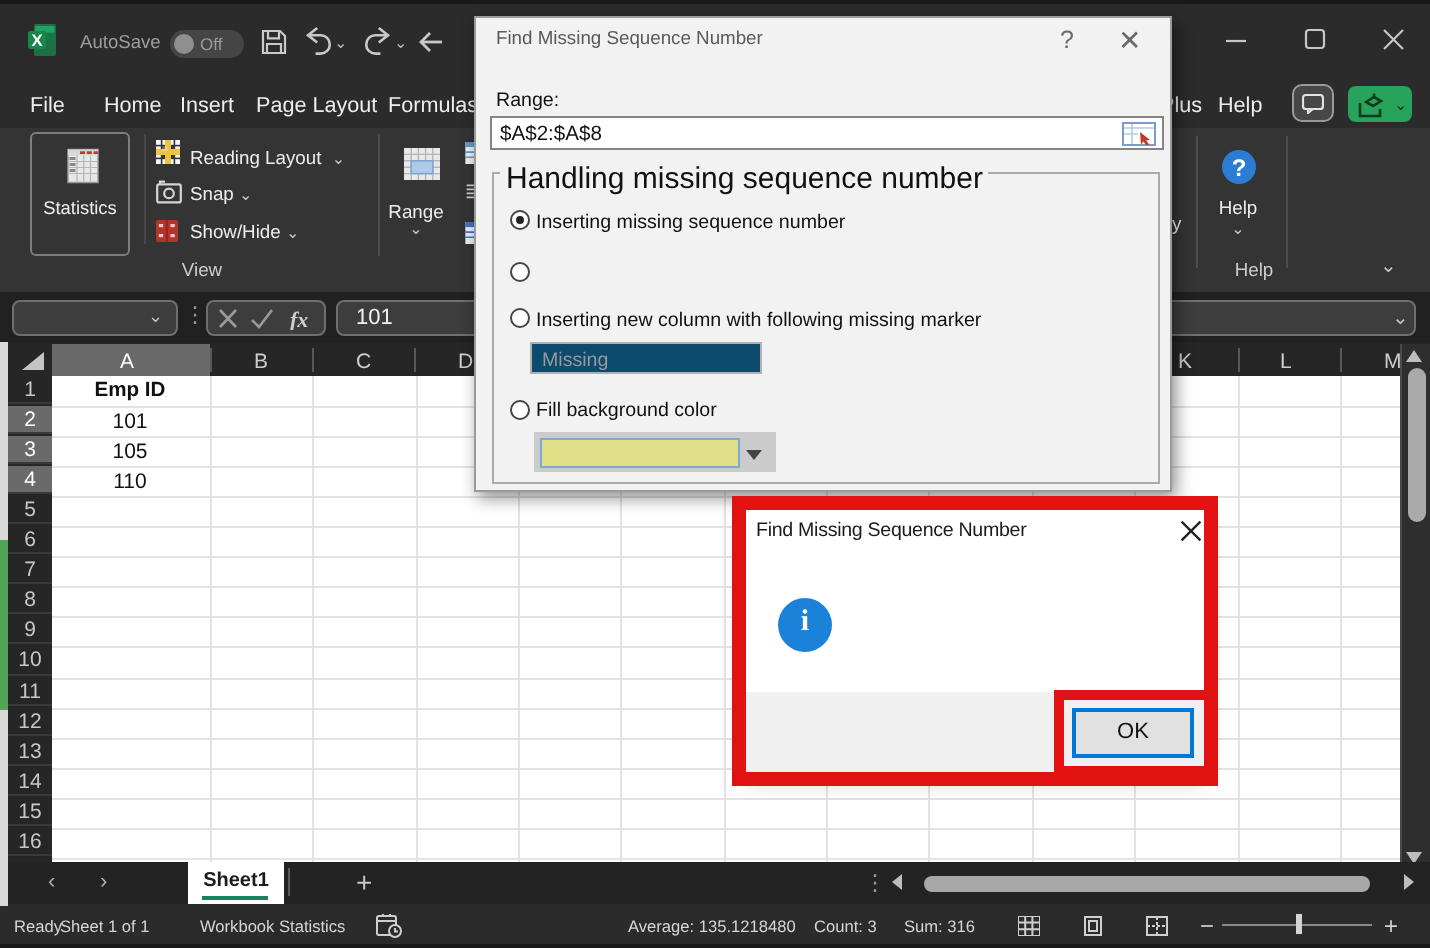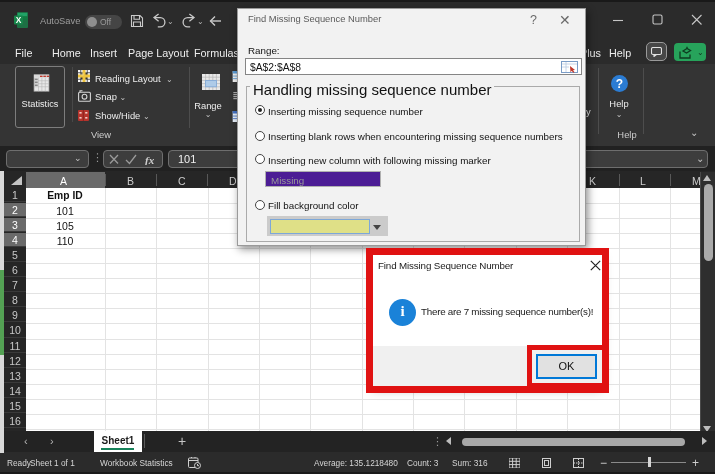--- a/index.html
+++ b/index.html
@@ -325,42 +325,40 @@
      <path d="M9 5 l5 4 l-2 .3 l1.6 2 l-1.4 .5 l-1.5-2 l-1.2 1.6 z" fill="#c0392b"></path>
    </svg>
  </div>
  <div class="abs" style="left:8px;top:77px;width:334px;height:156px;border:1px solid #aaa"></div>
  <div class="abs" style="left:12px;top:72px;background:#f2f2f2;padding:0 3px;font-size:15px;color:#111">Handling missing sequence number</div>
 
  <div class="abs" style="left:17px;top:96px;width:10px;height:10px;border:1px solid #444;border-radius:50%;background:#fff"></div>
  <div class="abs" style="left:20px;top:99px;width:4px;height:4px;border-radius:50%;background:#222"></div>
  <div class="abs" style="left:30px;top:96.5px;font-size:9.8px;color:#111">Inserting missing sequence number</div>
  <div class="abs" style="left:17px;top:121.5px;width:10px;height:10px;border:1px solid #444;border-radius:50%;background:#fff"></div>
- <div class="abs" style="left:30px;top:122px;font-size:9.8px;color:#111">Inserting blank rows when encountering missing sequence numbers</div>
  <div class="abs" style="left:17px;top:145px;width:10px;height:10px;border:1px solid #444;border-radius:50%;background:#fff"></div>
  <div class="abs" style="left:30px;top:145.5px;font-size:9.8px;color:#111">Inserting new column with following missing marker</div>
- <div class="abs" style="left:27px;top:162px;width:116px;height:16px;background:#4c1d95;border:1px solid #b0b0b0">
+ <div class="abs" style="left:27px;top:162px;width:116px;height:16px;background:#0c4a6e;border:1px solid #b0b0b0">
    <div class="abs" style="left:5px;top:3px;font-size:9.8px;color:#999">Missing</div>
  </div>
  <div class="abs" style="left:17px;top:190.5px;width:10px;height:10px;border:1px solid #444;border-radius:50%;background:#fff"></div>
  <div class="abs" style="left:30px;top:191px;font-size:9.8px;color:#111">Fill background color</div>
 
  <div class="abs" style="left:29px;top:207px;width:121px;height:20px;background:#cbcbcb"></div>
  <div class="abs" style="left:32px;top:210px;width:100px;height:14.5px;background:#dfe087;border:1px solid #7da7d8"></div>
  <div class="abs" style="left:135px;top:215.5px;width:0;height:0;border-left:4px solid transparent;border-right:4px solid transparent;border-top:5px solid #444"></div>
 </div>
 
 <div class="abs" style="left:373px;top:255px;width:229px;height:131px;background:#ffffff;box-shadow:0 3px 10px rgba(0,0,0,0.35);z-index:20"></div>
 <div class="abs" style="left:378px;top:259.5px;font-size:9.8px;letter-spacing:-0.15px;color:#1a1a1a;z-index:21">Find Missing Sequence Number</div>
 <svg class="abs" style="left:590px;top:260px;z-index:21" width="11" height="11" viewBox="0 0 11 11" fill="none" stroke="#222" stroke-width="1.2">
       <path d="M0.8 0.8 L10.2 10.2 M10.2 0.8 L0.8 10.2"></path>
     </svg>
 <div class="abs" style="left:389px;top:299px;width:27px;height:27px;border-radius:50%;background:#1a82d8;z-index:21"></div>
 <div class="abs" style="left:389px;top:303px;width:27px;text-align:center;font-size:15px;font-weight:bold;color:#fff;z-index:21;font-family:'Liberation Serif',serif">i</div>
-<div class="abs" style="left:421px;top:305.5px;font-size:9.8px;letter-spacing:-0.25px;color:#1a1a1a;z-index:21">There are 7 missing sequence number(s)!</div>
 <div class="abs" style="left:373px;top:346px;width:229px;height:40px;background:#f0f0f0;z-index:21"></div>
 <div class="abs" style="left:536px;top:354px;width:61px;height:25px;background:#e1e1e1;border:2px solid #0078d7;z-index:22"></div>
 <div class="abs" style="left:536px;top:360px;width:61px;text-align:center;font-size:11px;color:#111;z-index:22">OK</div>
 
 <div class="abs" style="left:366px;top:248px;width:243px;height:145px;border:7px solid #e01212;z-index:23"></div>
 <div class="abs" style="left:527px;top:345px;width:82px;height:42.5px;border:5px solid #e01212;z-index:23"></div>
 
 </div>
 
 </body></html>

